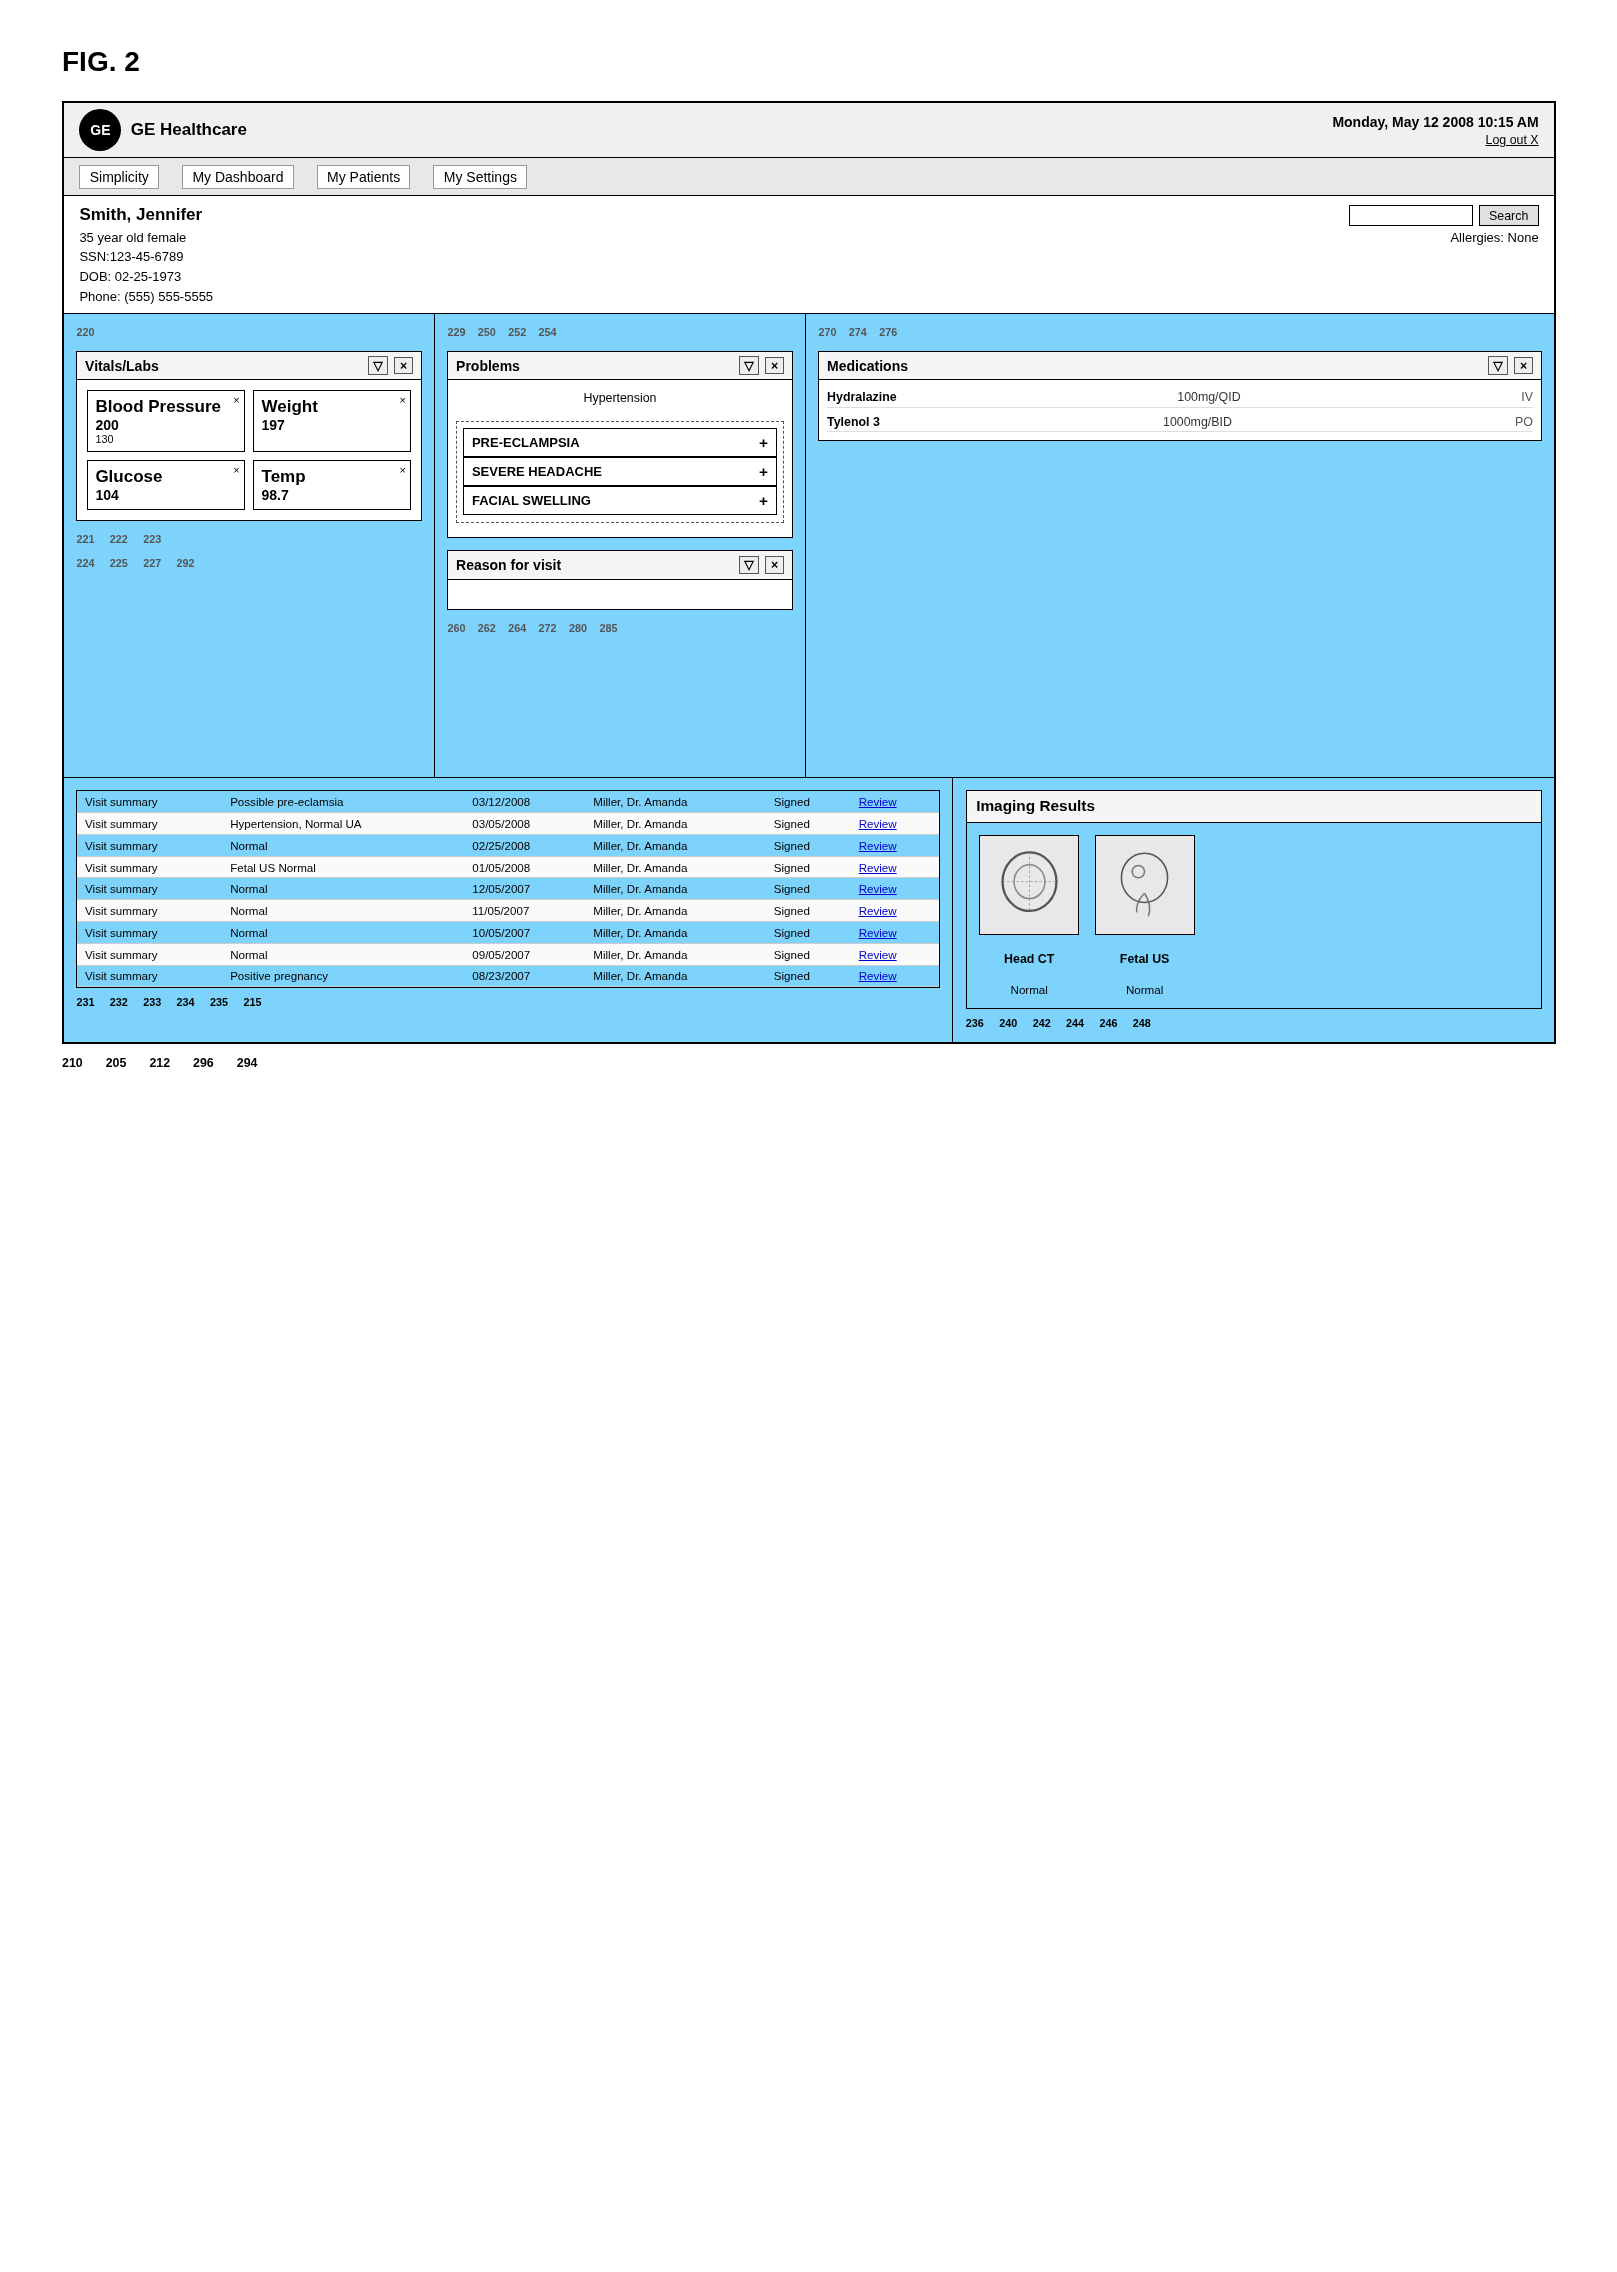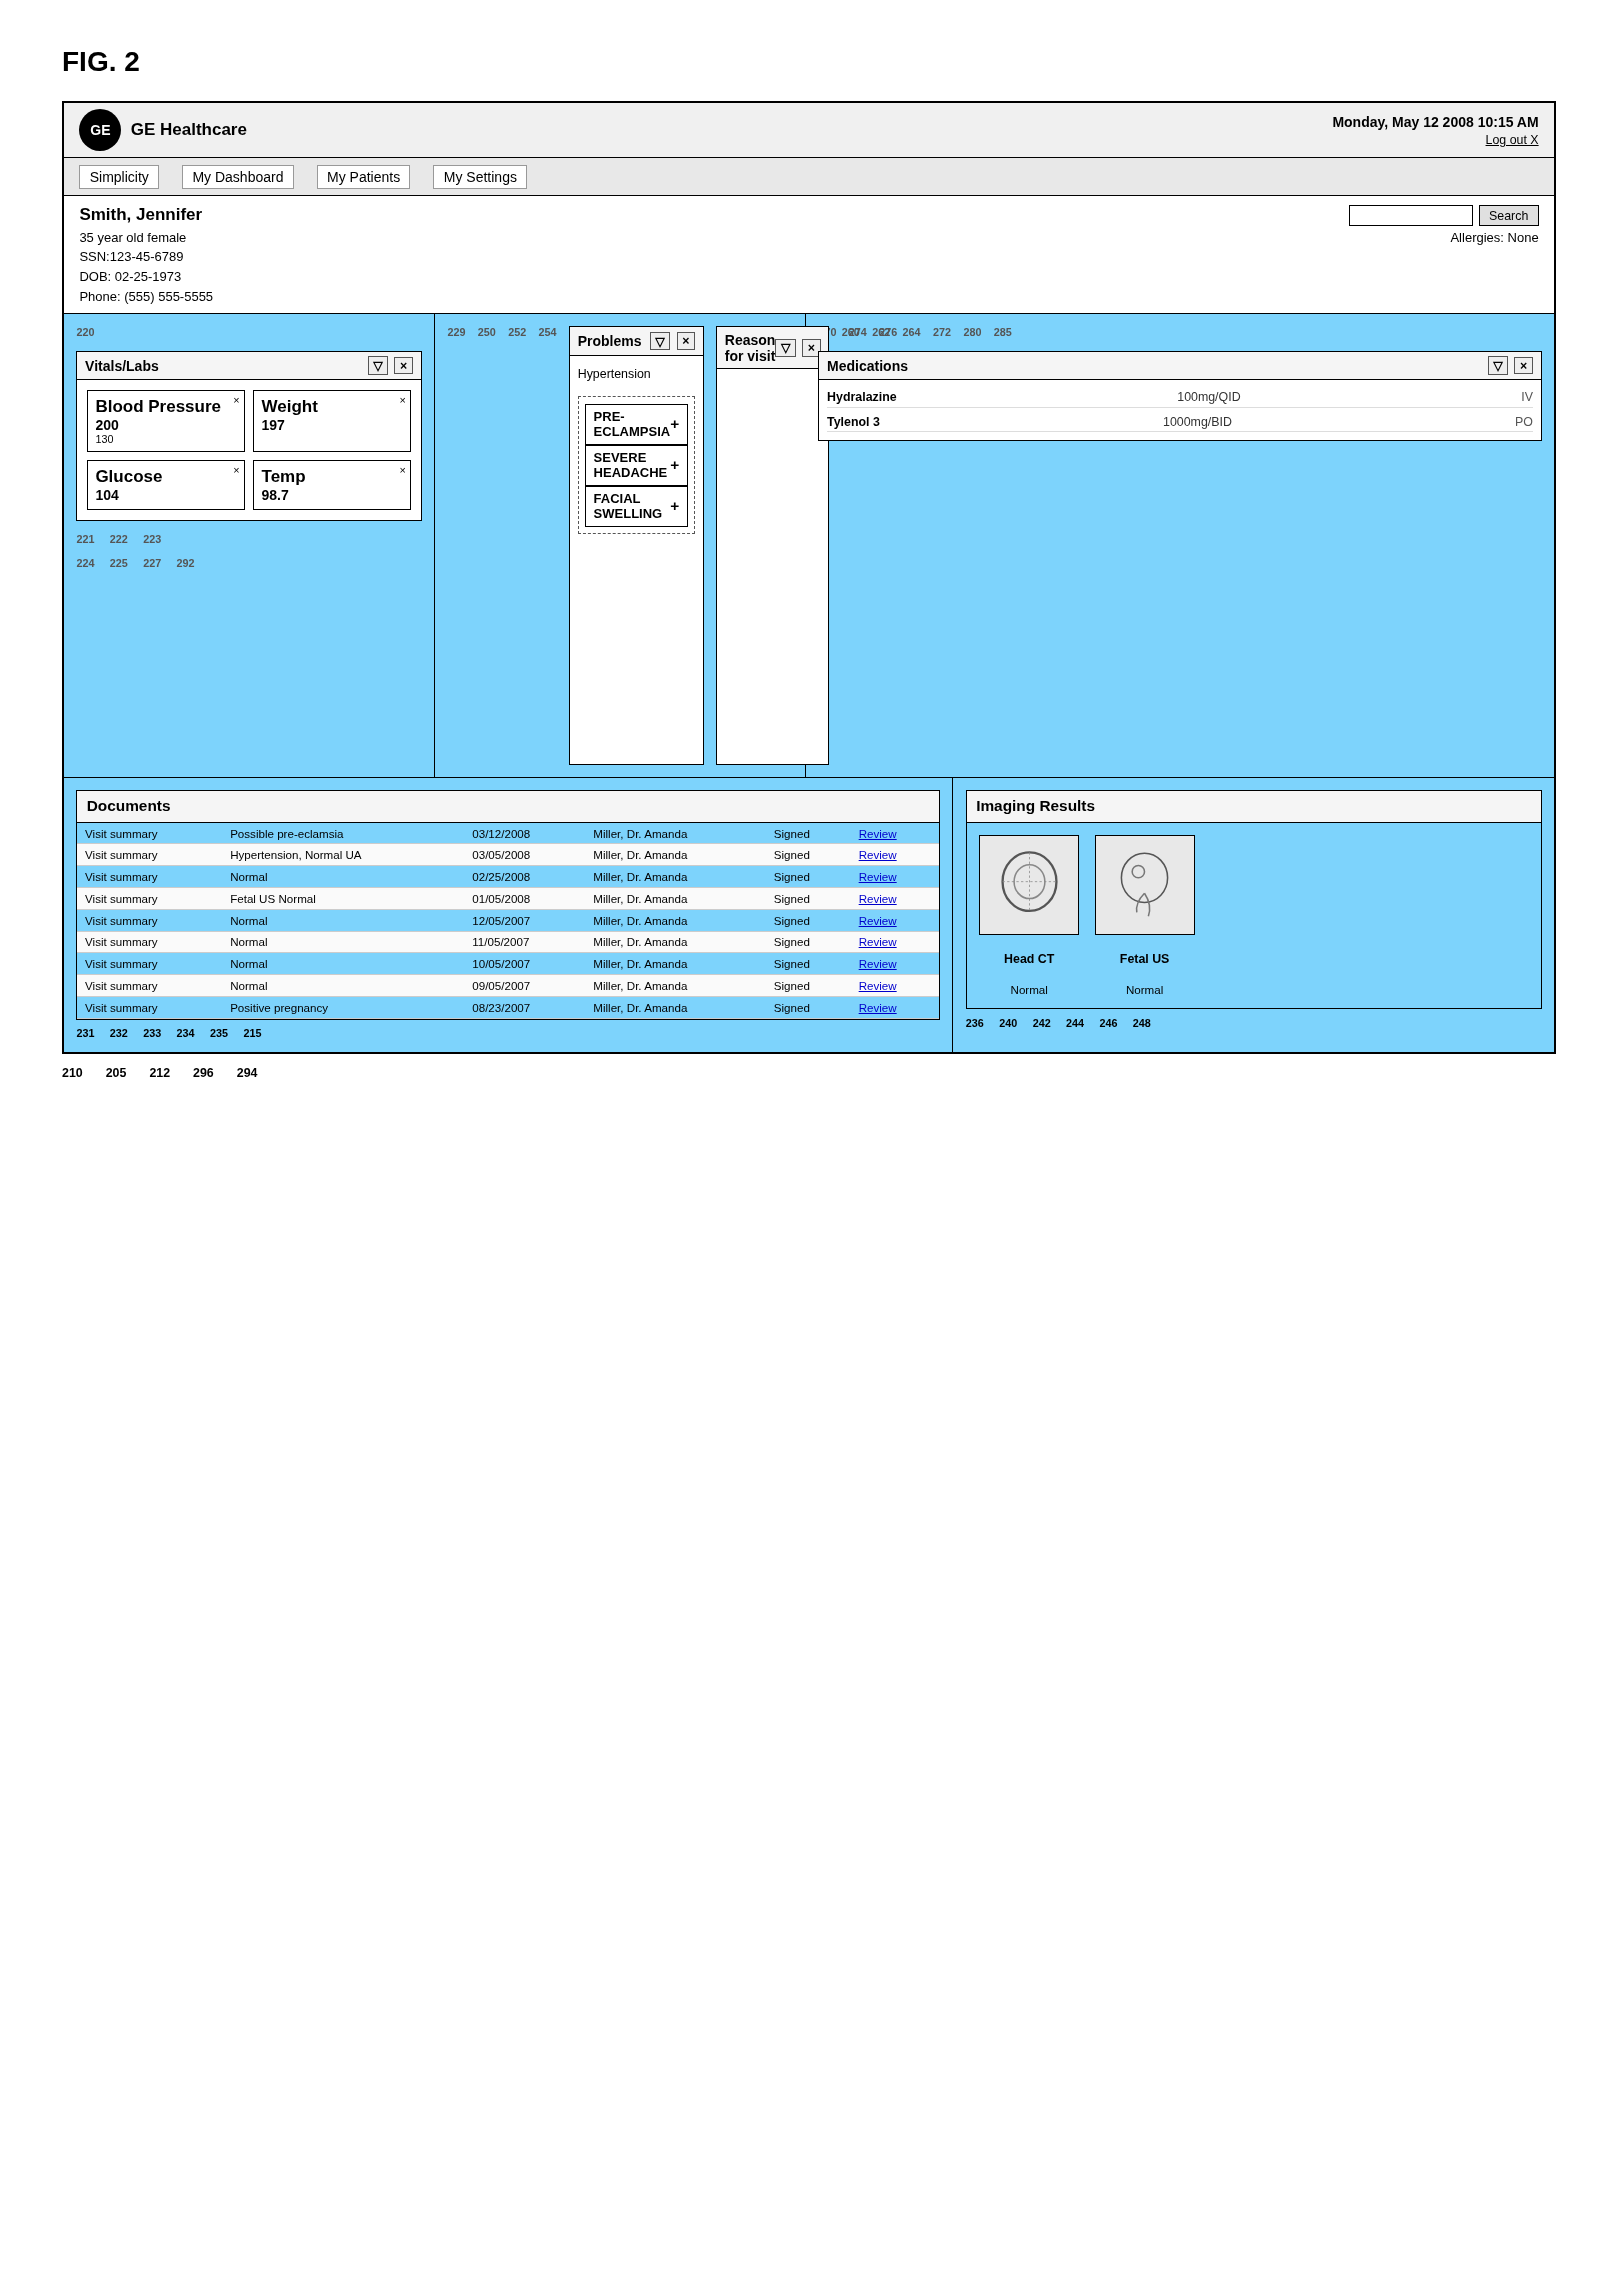--- a/index.html
+++ b/index.html
@@ -165,22 +165,23 @@
       flex-direction: column;
       gap: 12.4px;
     }
 
     
     .mid-col {
       width: 371px;
       border-right: 1.5px solid #000;
       padding: 12.4px;
       display: flex;
-      flex-direction: row;
+      flex-direction: column;
       gap: 12.4px;
+      text-align: center;
     }
 
     
     .right-col {
       flex: 1;
       padding: 12.4px;
       display: flex;
       flex-direction: column;
       gap: 12.4px;
     }
@@ -588,21 +589,20 @@
             </div>
           </div>
         </div>
       </div>
     </div>
 
     <div class="bottom-section">
 
       <div style="flex: 3; border-right: 1.5px solid #000; padding: 12.4px;">
         <div class="docs-panel">
-          <div class="docs-header">Documents</div>
           <table class="docs-table">
             <tbody>
 
               <tr>
                 <td>Visit summary</td>
                 <td>Possible pre-eclamsia</td>
                 <td>03/12/2008</td>
                 <td>Miller, Dr. Amanda</td>
                 <td class="status-signed">Signed</td>
                 <td class="action-review">Review</td>

